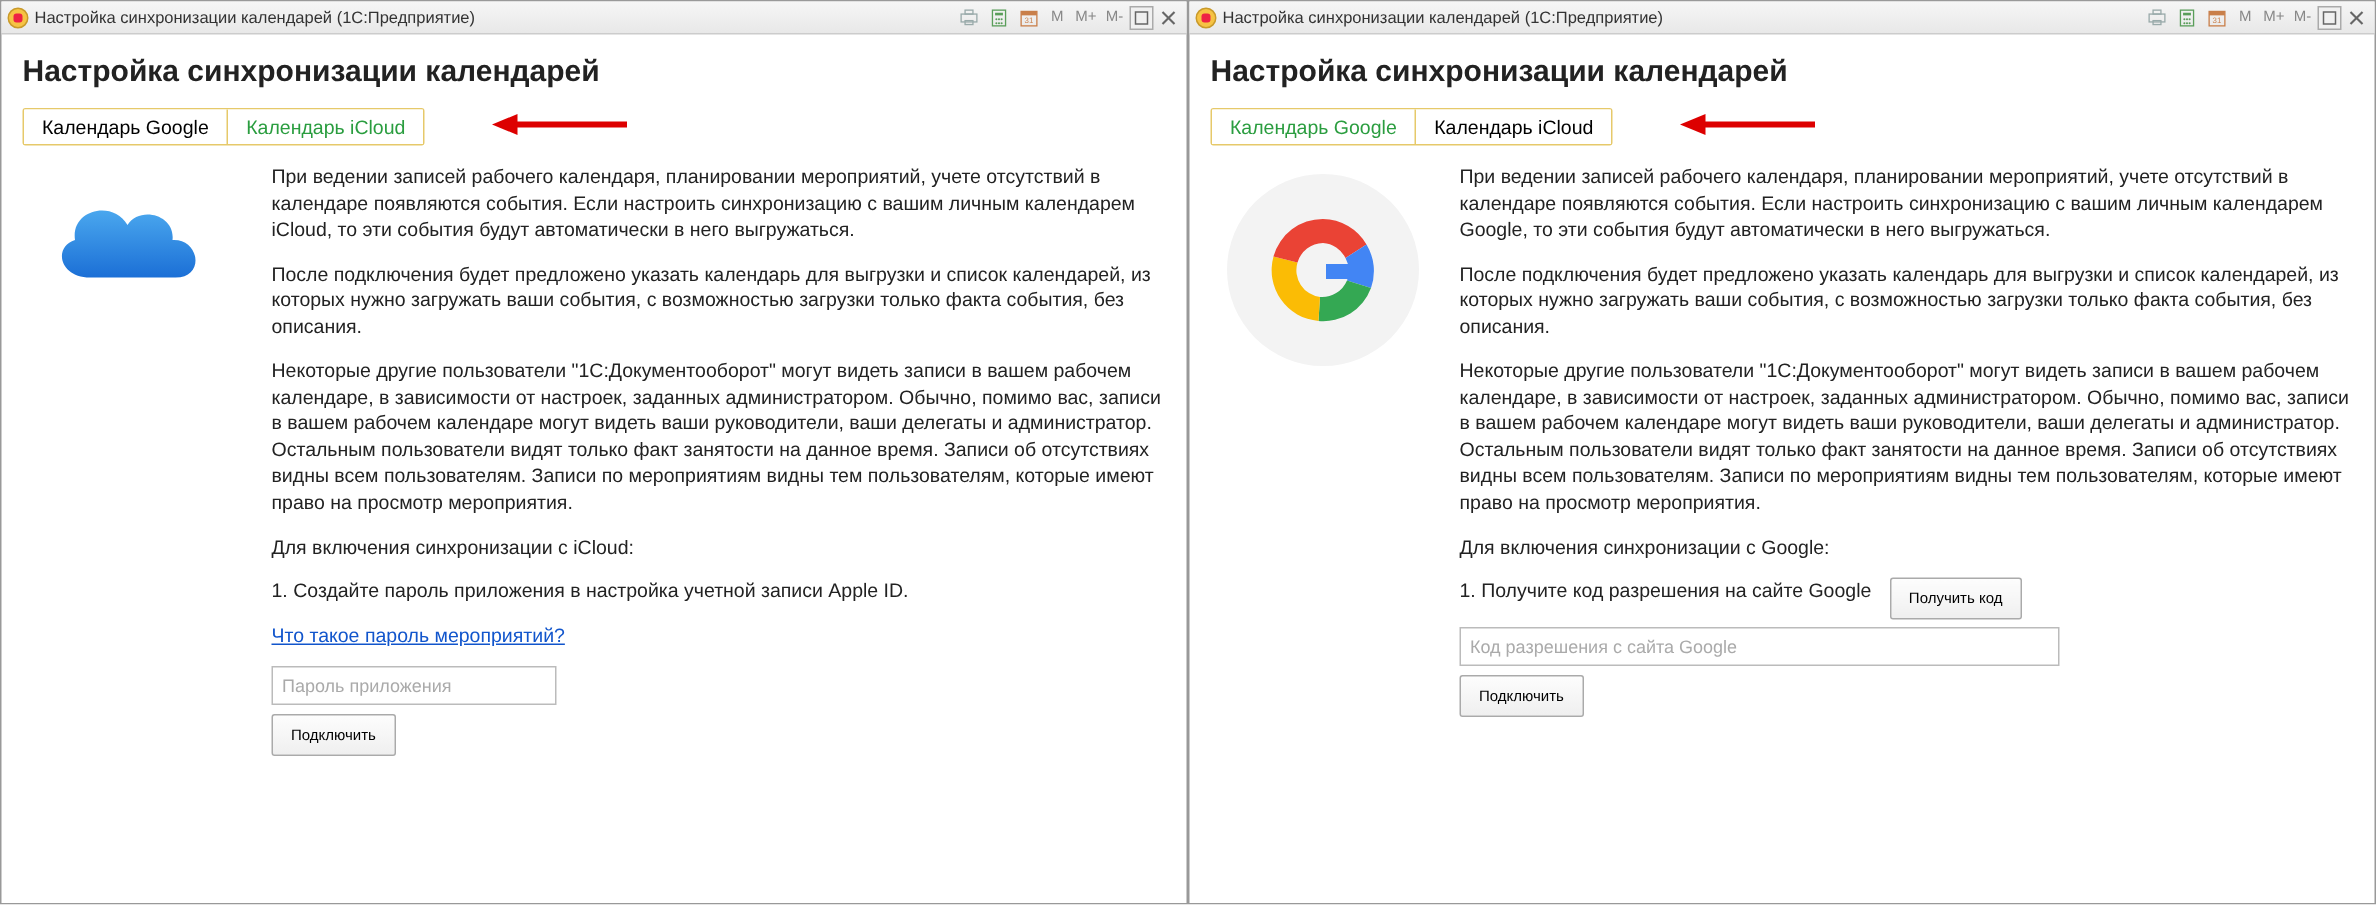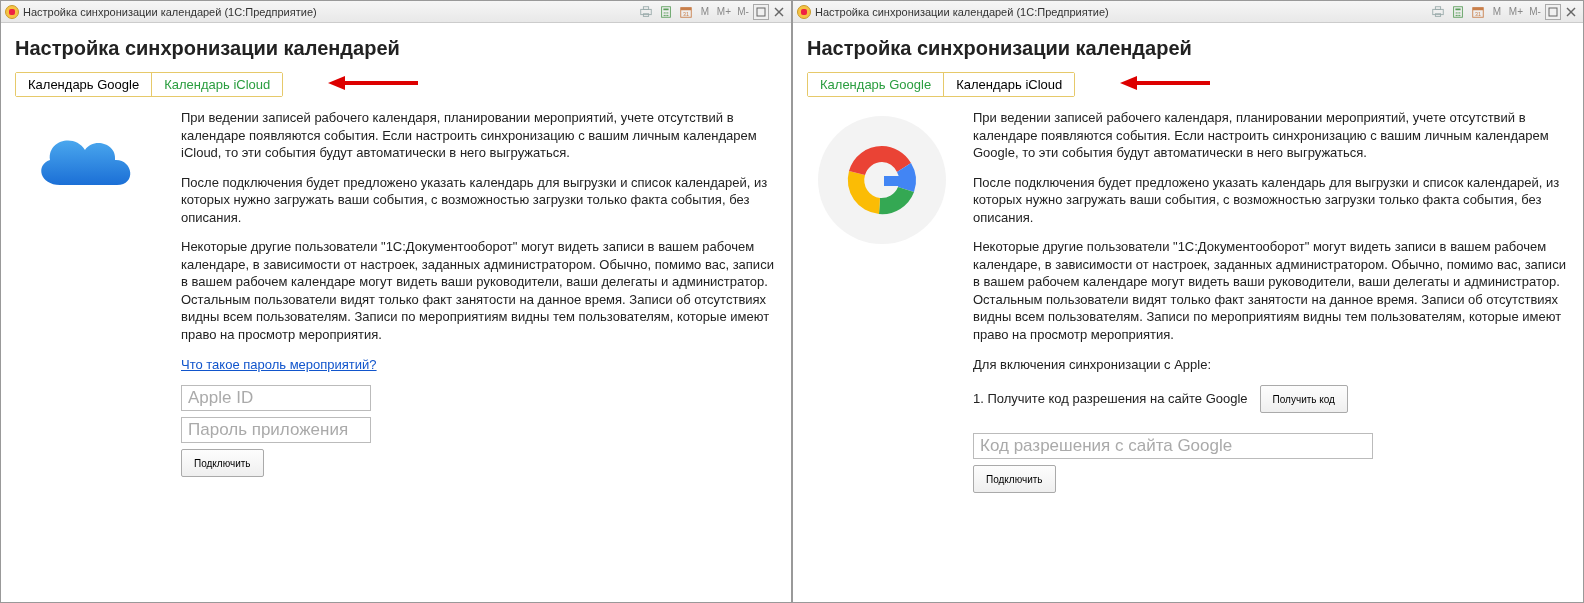--- a/index.html
+++ b/index.html
@@ -109,37 +109,37 @@
   }
   .text-col p { margin: 0 0 12px 0; }
   .text-col a { color: #1155cc; text-decoration: underline; }
   .fld {
     display:block;
     width: 190px;
     height: 26px;
     border: 1px solid #bbb;
     padding: 0 6px;
     margin-bottom: 6px;
-    font-size: 17px;
+    font-size: 12px;
     color:#333;
   }
   .fld::placeholder { color:#aaa; }
   .fld-wide { width: 400px; }
   .btn {
     display:inline-flex;
     align-items:center;
     height: 28px;
     padding: 0 12px;
     border: 1px solid #aaa;
     background: linear-gradient(#fdfdfd,#efefef);
     font-size: 10px;
     cursor:pointer;
     border-radius:2px;
   }
-  .row-inline { display:flex; align-items:center; gap:12px; margin-bottom:20px;}
+  .row-inline { display:flex; align-items:flex-start; gap:12px; margin-bottom:5px;}
 </style>
 </head>
 <body>
 
 <div class="window">
   <div class="titlebar">
     <span class="tb-icon"></span>
     <span class="title">Настройка синхронизации календарей  (1С:Предприятие)</span>
     <span class="spacer"></span>
     <div class="tb-buttons">
@@ -208,22 +208,23 @@
                 <stop offset="1" stop-color="#1b6fd6"></stop>
             </linearGradient>
           </defs>
           <path d="M35 70 C15 70 10 50 25 45 C22 25 50 18 60 35 C68 22 92 28 90 45 C108 44 112 70 92 70 Z" fill="url(#g1)"></path>
         </svg>
       </div>
       <div class="text-col">
         <p>При ведении записей рабочего календаря, планировании мероприятий, учете отсутствий в календаре появляются события. Если настроить синхронизацию с вашим личным календарем iCloud, то эти события будут автоматически в него выгружаться.</p>
         <p>После подключения будет предложено указать календарь для выгрузки и список календарей, из которых нужно загружать ваши события, с возможностью загрузки только факта события, без описания.</p>
         <p>Некоторые другие пользователи "1С:Документооборот" могут видеть записи в вашем рабочем календаре, в зависимости от настроек, заданных администратором. Обычно, помимо вас, записи в вашем рабочем календаре могут видеть ваши руководители, ваши делегаты и администратор. Остальным пользователи видят только факт занятости на данное время. Записи об отсутствиях видны всем пользователям. Записи по мероприятиям видны тем пользователям, которые имеют право на просмотр мероприятия.</p>
+        <p>Для включения синхронизации с iCloud:</p>
+        <p>1. Создайте пароль приложения в настройка учетной записи Apple ID.</p>
         <p><a href="#">Что такое пароль мероприятий?</a></p>
-        <input class="fld" placeholder="Apple ID" style="">
         <input class="fld" type="password" placeholder="Пароль приложения" style="">
         <div style="margin-top:4px;">
           <button class="btn">Подключить</button>
         </div>
       </div>
     </div>
   </div>
 </div>
 
 <div class="window">
@@ -299,21 +300,21 @@
             <path d="M-3 34 A34 34 0 0 1 -33 -9 L-17 -5 A18 18 0 0 0 -2 18 Z" fill="#FBBC05"></path>
             <path d="M-33 -9 A34 34 0 0 1 0 -34 L0 -18 A18 18 0 0 0 -17 -5 Z" fill="#EA4335"></path>
             <rect x="2" y="-4" width="30" height="10" fill="#4285F4"></rect>
           </g>
         </svg>
       </div>
       <div class="text-col">
         <p>При ведении записей рабочего календаря, планировании мероприятий, учете отсутствий в календаре появляются события. Если настроить синхронизацию с вашим личным календарем Google, то эти события будут автоматически в него выгружаться.</p>
         <p>После подключения будет предложено указать календарь для выгрузки и список календарей, из которых нужно загружать ваши события, с возможностью загрузки только факта события, без описания.</p>
         <p>Некоторые другие пользователи "1С:Документооборот" могут видеть записи в вашем рабочем календаре, в зависимости от настроек, заданных администратором. Обычно, помимо вас, записи в вашем рабочем календаре могут видеть ваши руководители, ваши делегаты и администратор. Остальным пользователи видят только факт занятости на данное время. Записи об отсутствиях видны всем пользователям. Записи по мероприятиям видны тем пользователям, которые имеют право на просмотр мероприятия.</p>
-        <p>Для включения синхронизации с Apple:</p>
+        <p>Для включения синхронизации с Google:</p>
         <div class="row-inline">
           <span>1. Получите код разрешения на сайте Google</span>
           <button class="btn">Получить код</button>
         </div>
         <input class="fld fld-wide" placeholder="Код разрешения с сайта Google" style="">
         <div style="margin-top:4px;">
           <button class="btn">Подключить</button>
         </div>
       </div>
     </div>

